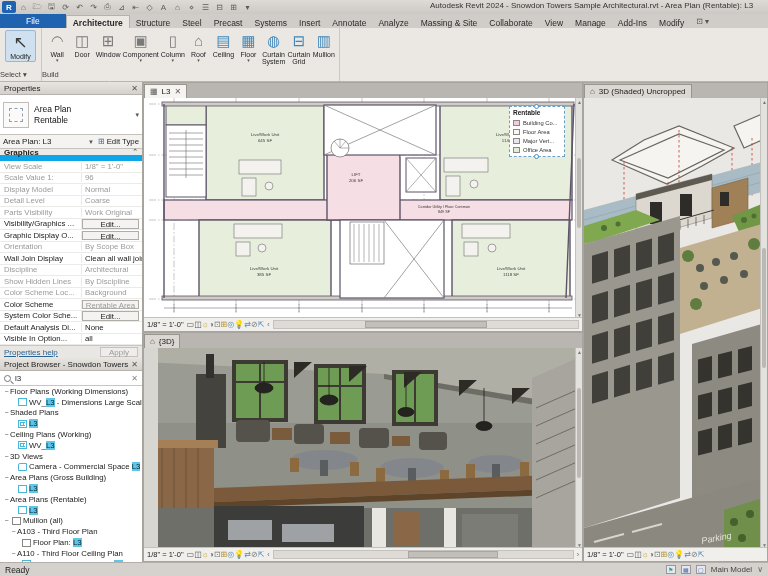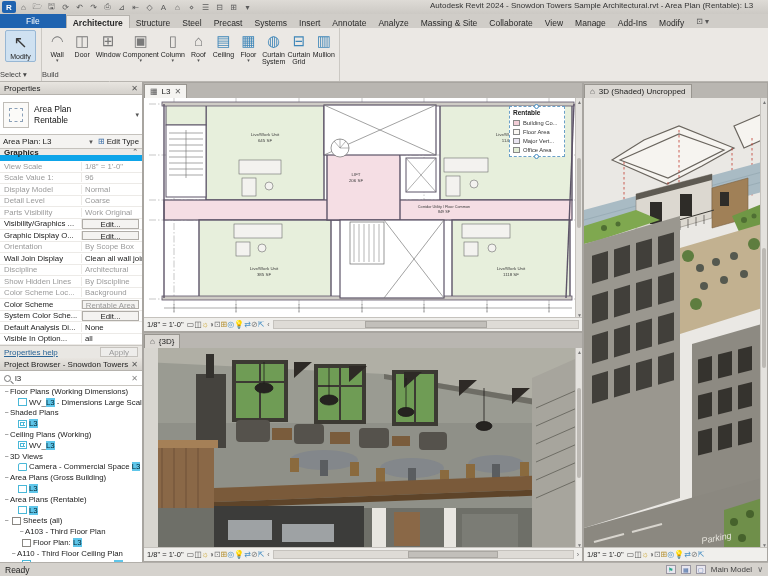--- a/index.html
+++ b/index.html
@@ -451,23 +451,23 @@
           <span class="exp">−</span>
           <span>Area Plans (Rentable)</span>
         </div>
         <div class="trow" style="padding-left: 16px;">
           <span class="tico"></span>
           <span><mark>L3</mark></span>
         </div>
         <div class="trow" style="padding-left: 3px;">
           <span class="exp">−</span>
           <span class="tico sheet"></span>
-          <span>Sheets (all)</span>
-        </div>
-        <div class="trow" style="padding-left: 18px;">
+          <span>Mullion (all)</span>
+        </div>
+        <div class="trow" style="padding-left: 10px;">
           <span class="exp">−</span>
           <span>A103 - Third Floor Plan</span>
         </div>
         <div class="trow" style="padding-left: 20px;">
           <span class="tico sheet"></span>
           <span>Floor Plan: <mark>L3</mark></span>
         </div>
         <div class="trow" style="padding-left: 10px;">
           <span class="exp">−</span>
           <span>A110 - Third Floor Ceiling Plan</span>

